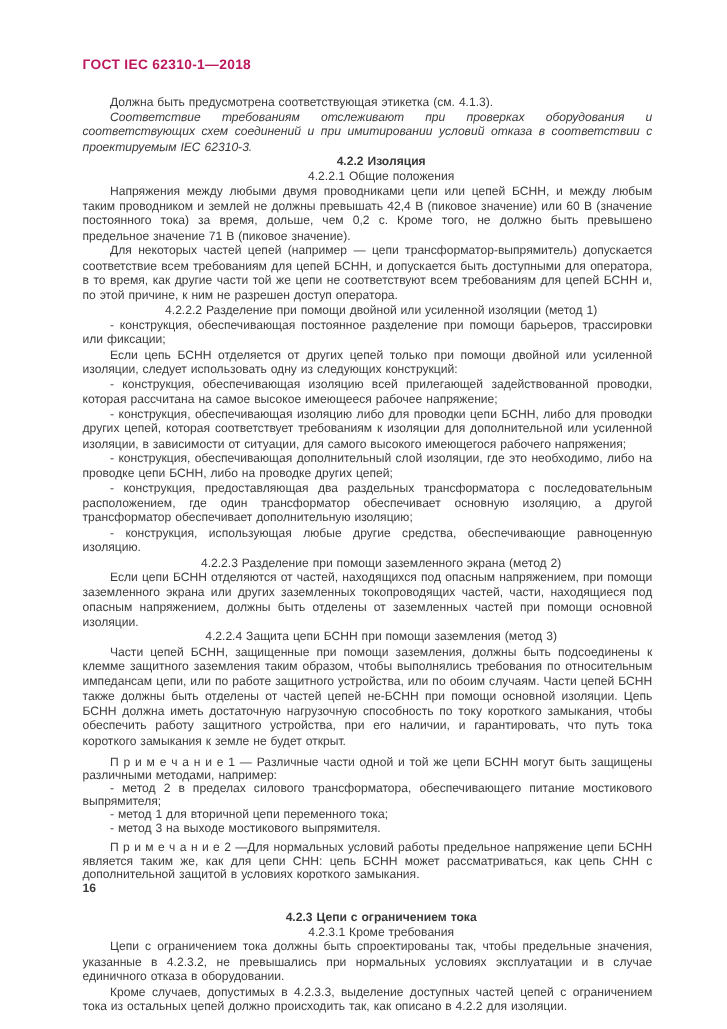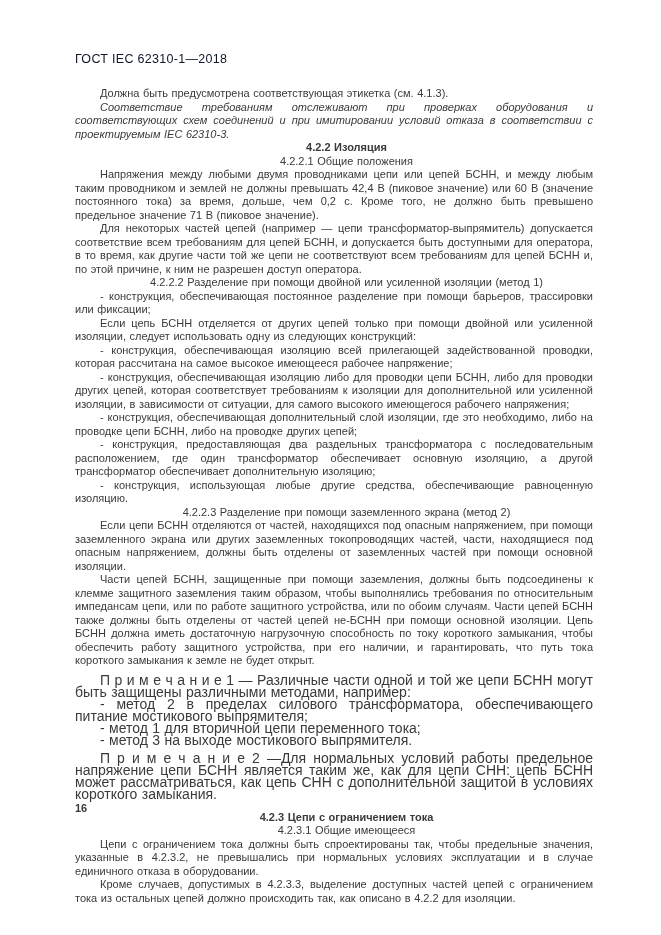--- a/index.html
+++ b/index.html
@@ -14,23 +14,23 @@
     background: #ffffff;
     font-family: "Liberation Sans", "DejaVu Sans", sans-serif;
     color: #3a3a3a;
     overflow: hidden;
   }
   .doc-header {
     position: absolute;
     left: 75px;
     top: 52px;
     font-size: 12.5px;
-    font-weight: normal;
+    font-weight: bold;
     letter-spacing: 0.3px;
-    color: #0f172a;
+    color: #be185d;
   }
   .doc-content {
     position: absolute;
     left: 75px;
     top: 87px;
     width: 518px;
   }
   .blk {
     margin: 0;
     font-size: 11px;
@@ -43,28 +43,28 @@
     font-style: italic;
   }
   .k-heading {
     font-weight: bold;
     text-align: center;
   }
   .k-sub {
     text-align: center;
   }
   .k-note, .k-note-item {
-    font-size: 14px;
+    font-size: 11px;
     line-height: 12px;
   }
   .k-note {
     margin-top: 6px;
   }
   .k-note + .k-heading {
-    margin-top: 11px;
+    margin-top: 27px;
   }
   .page-number {
     position: absolute;
     left: 75px;
     top: 802px;
     font-size: 11px;
     color: #3a3a3a;
     font-weight: bold;
   }
 </style>
@@ -84,26 +84,27 @@
       <p class="blk k-sub">4.2.2.2 Разделение при помощи двойной или усиленной изоляции (метод 1)</p>
       <p class="blk k-para">- конструкция, обеспечивающая постоянное разделение при помощи барьеров, трассировки или фиксации;</p>
       <p class="blk k-para">Если цепь БСНН отделяется от других цепей только при помощи двойной или усиленной изоляции, следует использовать одну из следующих конструкций:</p>
       <p class="blk k-para">- конструкция, обеспечивающая изоляцию всей прилегающей задействованной проводки, которая рассчитана на самое высокое имеющееся рабочее напряжение;</p>
       <p class="blk k-para">- конструкция, обеспечивающая изоляцию либо для проводки цепи БСНН, либо для проводки других цепей, которая соответствует требованиям к изоляции для дополнительной или усиленной изоляции, в зависимости от ситуации, для самого высокого имеющегося рабочего напряжения;</p>
       <p class="blk k-para">- конструкция, обеспечивающая дополнительный слой изоляции, где это необходимо, либо на проводке цепи БСНН, либо на проводке других цепей;</p>
       <p class="blk k-para">- конструкция, предоставляющая два раздельных трансформатора с последовательным расположением, где один трансформатор обеспечивает основную изоляцию, а другой трансформатор обеспечивает дополнительную изоляцию;</p>
       <p class="blk k-para">- конструкция, использующая любые другие средства, обеспечивающие равноценную изоляцию.</p>
       <p class="blk k-sub">4.2.2.3 Разделение при помощи заземленного экрана (метод 2)</p>
       <p class="blk k-para">Если цепи БСНН отделяются от частей, находящихся под опасным напряжением, при помощи заземленного экрана или других заземленных токопроводящих частей, части, находящиеся под опасным напряжением, должны быть отделены от заземленных частей при помощи основной изоляции.</p>
+      <p class="blk k-sub">4.2.2.4 Защита цепи БСНН при помощи заземления (метод 3)</p>
       <p class="blk k-para">Части цепей БСНН, защищенные при помощи заземления, должны быть подсоединены к клемме защитного заземления таким образом, чтобы выполнялись требования по относительным импедансам цепи, или по работе защитного устройства, или по обоим случаям. Части цепей БСНН также должны быть отделены от частей цепей не-БСНН при помощи основной изоляции. Цепь БСНН должна иметь достаточную нагрузочную способность по току короткого замыкания, чтобы обеспечить работу защитного устройства, при его наличии, и гарантировать, что путь тока короткого замыкания к земле не будет открыт.</p>
       <p class="blk k-note">П р и м е ч а н и е  1 — Различные части одной и той же цепи БСНН могут быть защищены различными методами, например:</p>
       <p class="blk k-note-item">- метод 2 в пределах силового трансформатора, обеспечивающего питание мостикового выпрямителя;</p>
       <p class="blk k-note-item">- метод 1 для вторичной цепи переменного тока;</p>
       <p class="blk k-note-item">- метод 3 на выходе мостикового выпрямителя.</p>
       <p class="blk k-note">П р и м е ч а н и е  2 —Для нормальных условий работы предельное напряжение цепи БСНН является таким же, как для цепи СНН: цепь БСНН может рассматриваться, как цепь СНН с дополнительной защитой в условиях короткого замыкания.</p>
       <p class="blk k-heading">4.2.3 Цепи с ограничением тока</p>
-      <p class="blk k-sub">4.2.3.1 Общие имеющееся</p>
+      <p class="blk k-sub">4.2.3.1 Кроме требования</p>
       <p class="blk k-para">Цепи с ограничением тока должны быть спроектированы так, чтобы предельные значения, указанные в 4.2.3.2, не превышались при нормальных условиях эксплуатации и в случае единичного отказа в оборудовании.</p>
       <p class="blk k-para">Кроме случаев, допустимых в 4.2.3.3, выделение доступных частей цепей с ограничением тока из остальных цепей должно происходить так, как описано в 4.2.2  для изоляции.</p>
     </div>
 
   <div class="page-number">16</div>
 </div>
 
 </body></html>

